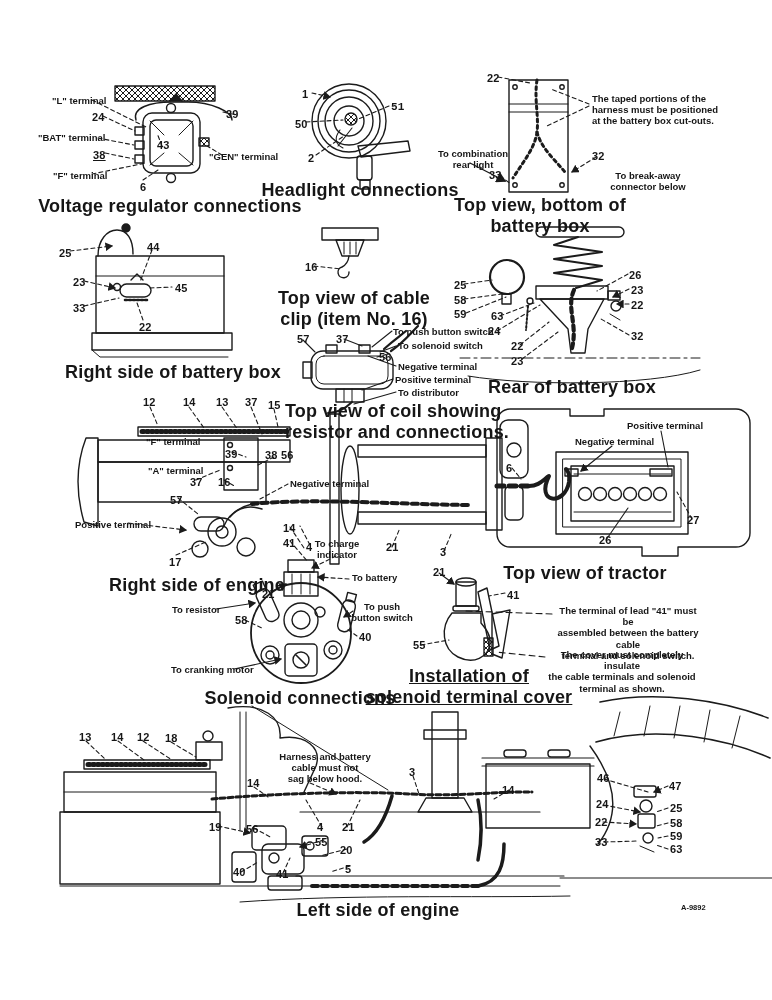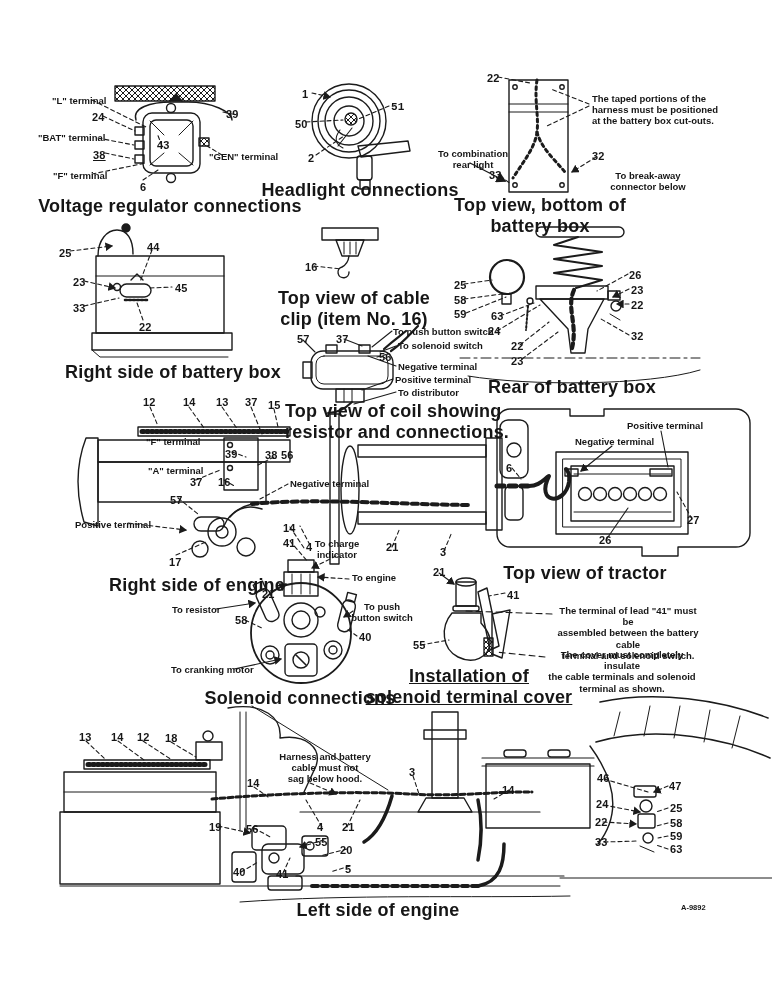--- a/index.html
+++ b/index.html
@@ -446,21 +446,21 @@
       <div class="lbl num" style="left: 170px; top: 494px;">57</div>
       <div class="lbl txt" style="left: 75px; top: 519px;">Positive terminal</div>
       <div class="lbl num" style="left: 169px; top: 556px;">17</div>
       <div class="lbl num" style="left: 283px; top: 522px;">14</div>
       <div class="lbl num" style="left: 283px; top: 537px;">41</div>
       <div class="lbl num" style="left: 306px; top: 541px;">4</div>
       <div class="lbl note center" style="left: 337px; top: 538px;">To charge
 indicator</div>
       <div class="lbl num" style="left: 386px; top: 541px;">21</div>
       <div class="lbl num" style="left: 440px; top: 546px;">3</div>
-      <div class="lbl txt" style="left: 352px; top: 572px;">To engine</div>
+      <div class="lbl txt" style="left: 352px; top: 572px;">To battery</div>
       <div class="lbl cap center" style="left: 197px; top: 575px;">Right side of engine</div>
       <div class="lbl txt" style="left: 627px; top: 420px;">Positive terminal</div>
       <div class="lbl txt" style="left: 575px; top: 436px;">Negative terminal</div>
       <div class="lbl num" style="left: 506px; top: 462px;">6</div>
       <div class="lbl num" style="left: 687px; top: 514px;">27</div>
       <div class="lbl num" style="left: 599px; top: 534px;">26</div>
       <div class="lbl cap center" style="left: 585px; top: 563px;">Top view of tractor</div>
       <div class="lbl num" style="left: 262px; top: 588px;">21</div>
       <div class="lbl txt" style="left: 172px; top: 604px;">To resistor</div>
       <div class="lbl num" style="left: 235px; top: 614px;">58</div>

